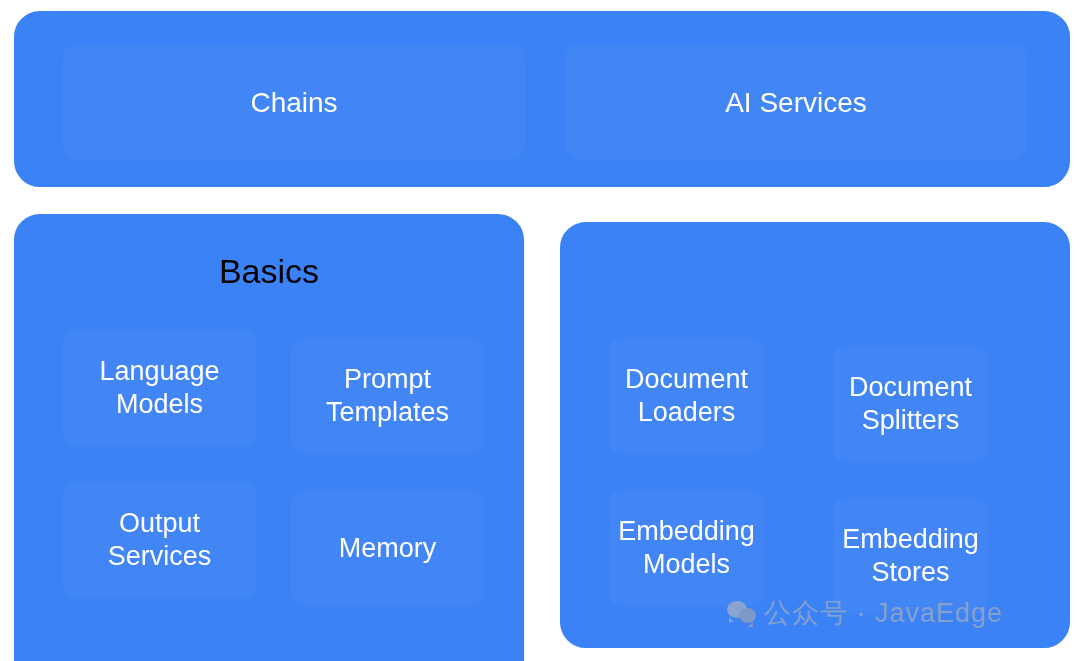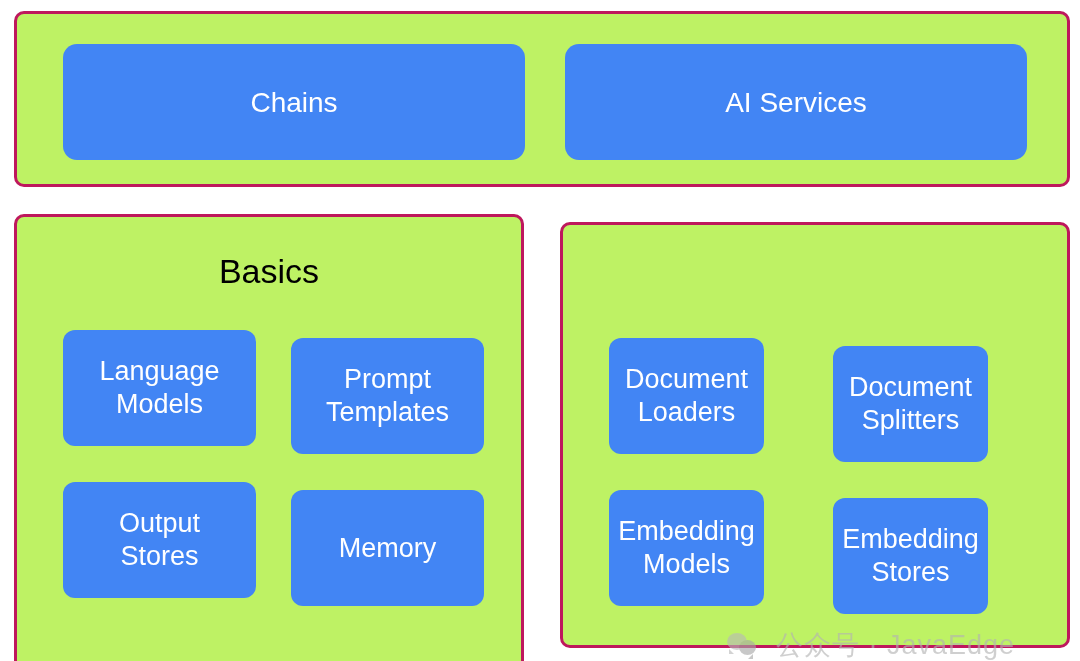--- a/index.html
+++ b/index.html
@@ -19,23 +19,23 @@
     position: absolute;
     left: 0; top: 0;
     width: 1080px;
     height: 661px;
   }
 
   
   .panel {
     position: absolute;
     box-sizing: border-box;
-    border: 3px solid #be185d;
-    border-radius: 10px;
-    background: #bef264;
+    border: 3px solid #3b82f6;
+    border-radius: 26px;
+    background: #3b82f6;
   }
 
   .panel-top {
     left: 14px;
     top: 11px;
     width: 1056px;
     height: 176px;
   }
 
   .panel-basics {
@@ -111,24 +111,23 @@
   .panel-rag .box-inner.c1 { left: 46px; }
   .panel-rag .box-inner.c2 { left: 270px; }
 
   
   .watermark {
     position: absolute;
     left: 727px;
     top: 598px;
     display: flex;
     align-items: center;
-    gap: 19px;
+    gap: 7px;
     opacity: 0.62;
     pointer-events: none;
-    margin-top: 32px;
   }
   .wm-icon {
     width: 30px;
     height: 26px;
     position: relative;
     flex: none;
   }
   .wm-icon .bub {
     position: absolute;
     background: #b9b9b9;
@@ -182,21 +181,21 @@
   </div>
 
   <div class="panel panel-basics">
     <div class="panel-title">Basics</div>
 
     <div class="box box-inner c1 r1">Language
 Models</div>
     <div class="box box-inner c2 r1">Prompt
 Templates</div>
     <div class="box box-inner c1 r2">Output
-Stores</div>
+Services</div>
     <div class="box box-inner c2 r2">Memory</div>
   </div>
 
   <div class="panel panel-rag">
 
     <div class="box box-inner c1 r1">Document
 Loaders</div>
     <div class="box box-inner c2 r1">Document
 Splitters</div>
     <div class="box box-inner c1 r2">Embedding

